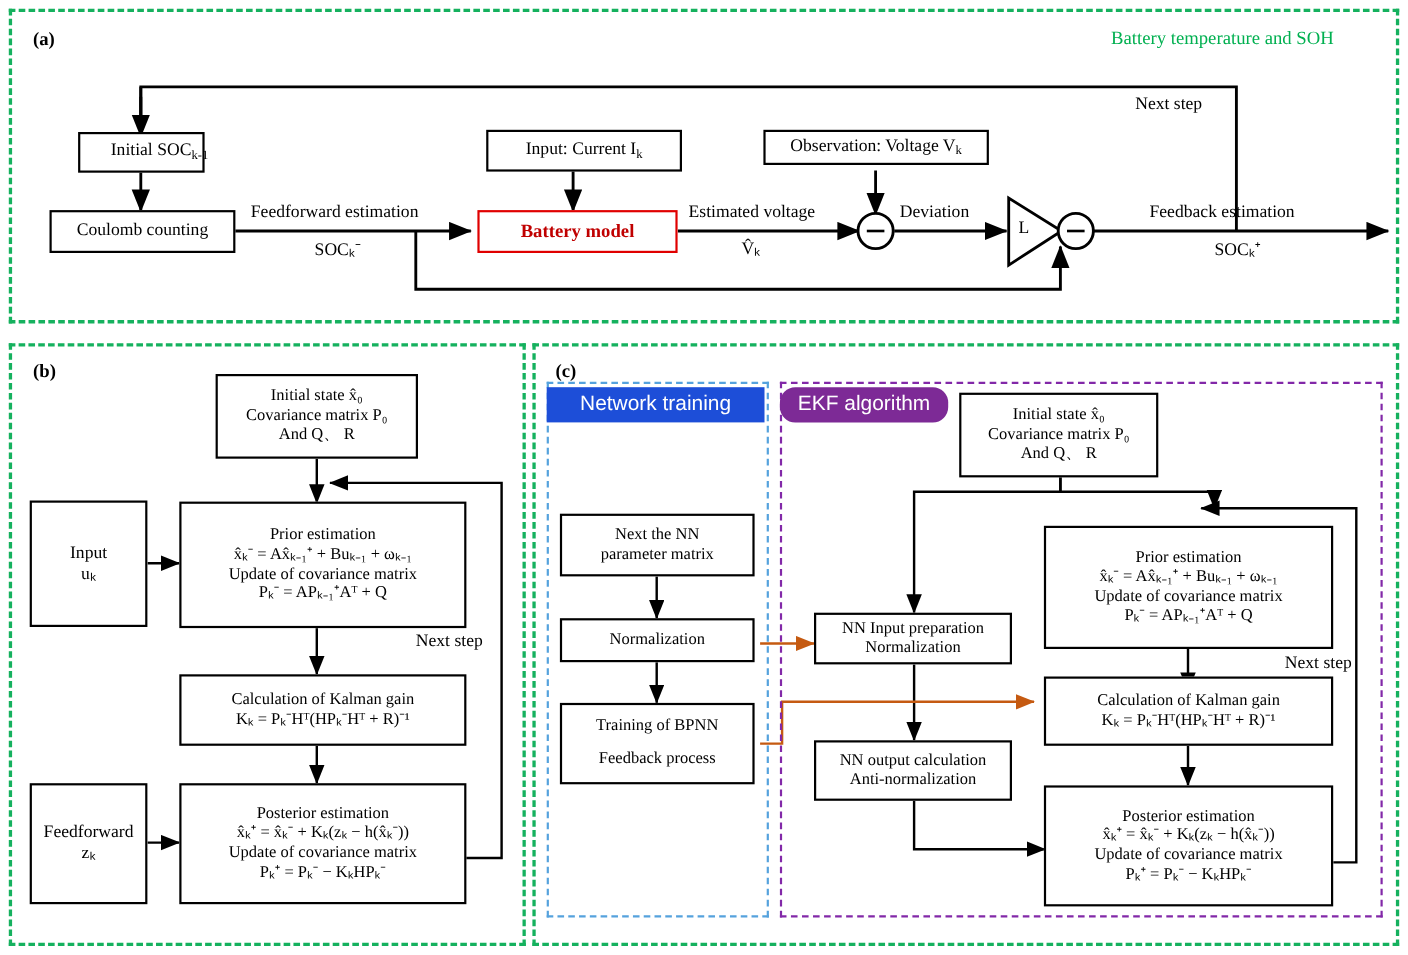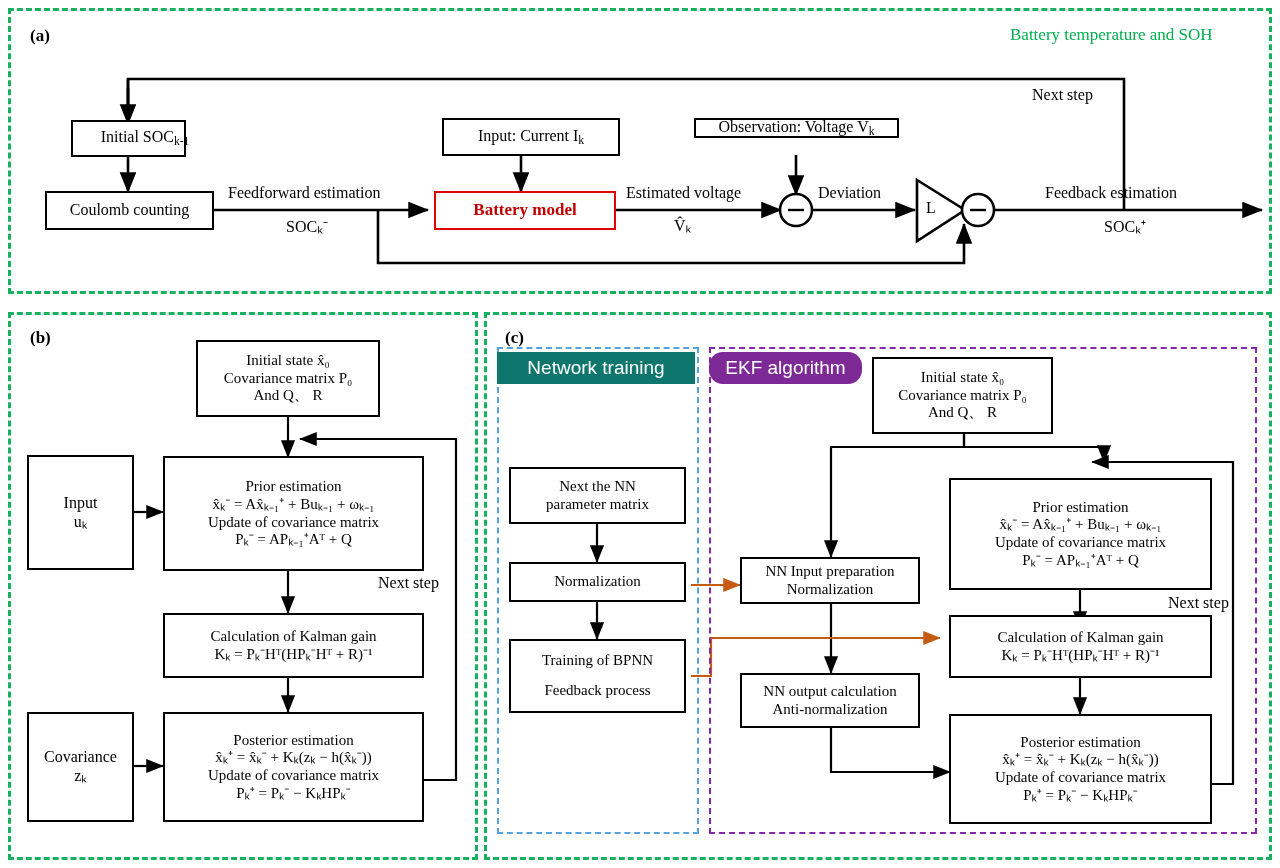--- a/index.html
+++ b/index.html
@@ -85,21 +85,21 @@
     position: absolute;
     color: #ffffff;
     font-family: "Liberation Sans", sans-serif;
     font-size: 19px;
     display: flex;
     align-items: center;
     justify-content: center;
     padding: 0 8px;
     white-space: nowrap;
   }
-  .chip-blue   { background: #0f766e; }
+  .chip-blue   { background: #1d4ed8; }
   .chip-purple { background: #7d2a96; border-radius: 14px; }
   .sub { font-size: 0.72em; vertical-align: -0.28em; }
 </style>
 </head>
 <body>
 
 <div id="page">
 
   <svg class="layer" viewBox="0 0 1280 868">
     <defs>
@@ -216,21 +216,21 @@
   </div>
 
   <div class="node" style="left:442px; top:118px; width:178px; height:38px;">
     <span class="ln"><span>Input: Current I</span><span class="sub">k</span></span>
   </div>
 
   <div class="node node-red" style="left:434px; top:191px; width:182px; height:39px;">
     <span class="ln">Battery model</span>
   </div>
 
-  <div class="node" style="left:694px; top:118px; width:205px; height:20px;text-align:center;">
+  <div class="node" style="left:694px; top:118px; width:205px; height:32px;text-align:center;">
     <span class="ln"><span>Observation: Voltage V</span><span class="sub">k</span></span>
   </div>
 
   <div class="lbl" style="left:926px; top:199px;">L</div>
 
   <div class="lbl" style="left:1032px; top:86px;">Next step</div>
   <div class="lbl" style="left:228px; top:184px;">Feedforward estimation</div>
   <div class="lbl" style="left:286px; top:215px;">SOCₖ⁻</div>
   <div class="lbl" style="left:626px; top:184px;">Estimated voltage</div>
   <div class="lbl" style="left:674px; top:214px;">V̂ₖ</div>
@@ -257,21 +257,21 @@
   </div>
 
   <div class="lbl" style="left:378px; top:574px;">Next step</div>
 
   <div class="node" style="left:163px; top:613px; width:261px; height:65px; font-size:15px;">
     <span class="ln">Calculation of Kalman gain</span>
     <span class="ln">Kₖ = Pₖ⁻Hᵀ(HPₖ⁻Hᵀ + R)⁻¹</span>
   </div>
 
   <div class="node" style="left:27px; top:712px; width:107px; height:110px; font-size:16px;">
-    <span class="ln">Covariance</span>
+    <span class="ln">Feedforward</span>
     <span class="ln">zₖ</span>
   </div>
 
   <div class="node" style="left:163px; top:712px; width:261px; height:110px; font-size:15px;">
     <span class="ln">Posterior estimation</span>
     <span class="ln">x̂ₖ⁺ = x̂ₖ⁻ + Kₖ(zₖ − h(x̂ₖ⁻))</span>
     <span class="ln">Update of covariance matrix</span>
     <span class="ln">Pₖ⁺ = Pₖ⁻ − KₖHPₖ⁻</span>
   </div>
 

